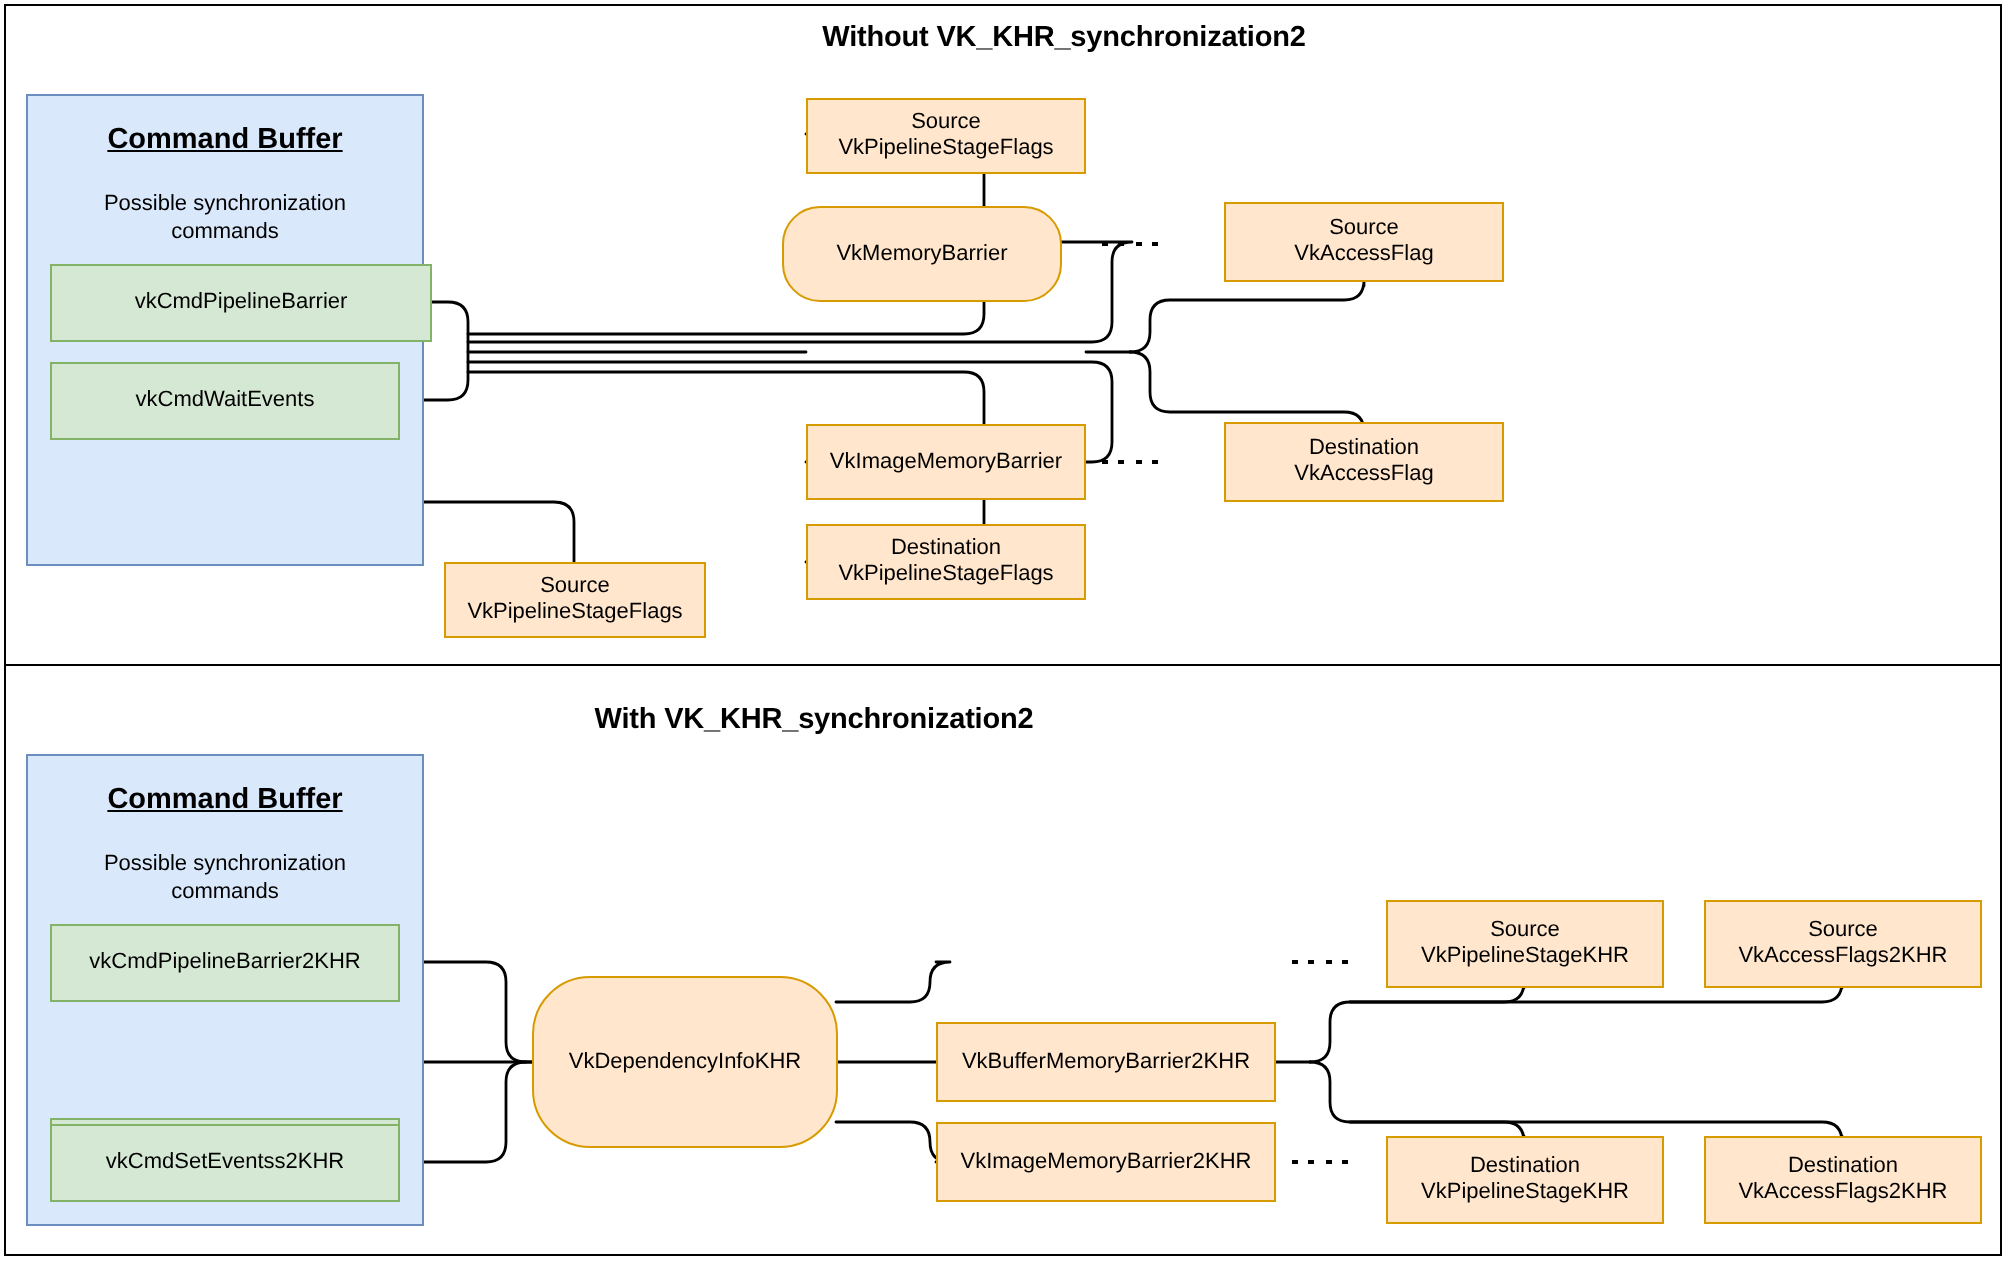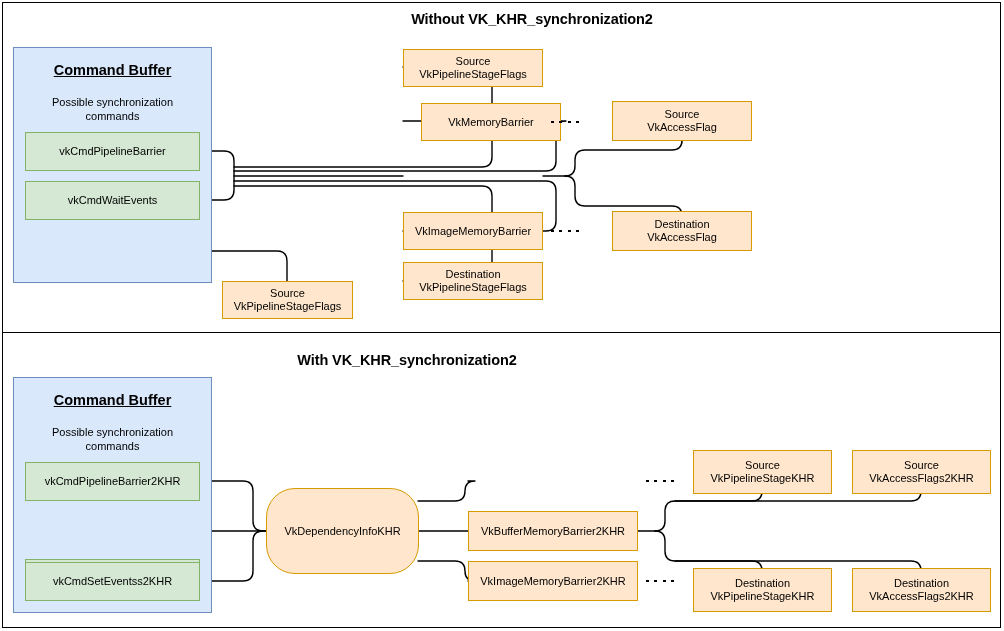--- a/index.html
+++ b/index.html
@@ -154,31 +154,31 @@
       <path d="M675,501 H911 Q921,501 921,491 V494"></path>
       <path d="M675,561 H911 Q921,561 921,571 V568"></path>
     </g>
   </svg>
 
   <div class="cmdbuf" style="left:13px;top:47px;width:199px;height:236px;">
     <div class="cmdbuf-title" style="top:14px;">Command Buffer</div>
     <div class="cmdbuf-sub" style="top:48px;">Possible synchronization</div>
     <div class="cmdbuf-sub" style="top:62px;">commands</div>
   </div>
-  <div class="node green" style="left:25px;top:132px;width:175px;height:39px;">
+  <div class="node green" style="left:25px;top:132px;width:191px;height:39px;">
     <span>vkCmdPipelineBarrier</span>
   </div>
   <div class="node green" style="left:25px;top:181px;width:175px;height:39px;">
     <span>vkCmdWaitEvents</span>
   </div>
 
   <div class="node orange" style="left:403px;top:49px;width:140px;height:38px;">
     <span><span>Source</span><br><span>VkPipelineStageFlags</span></span>
   </div>
-  <div class="node orange" style="left:421px;top:103px;width:140px;height:38px;">
+  <div class="node orange" style="left:391px;top:103px;width:140px;height:48px;border-radius:19px;">
     <span>VkMemoryBarrier</span>
   </div>
   <div class="node orange" style="left:403px;top:212px;width:140px;height:38px;">
     <span>VkImageMemoryBarrier</span>
   </div>
   <div class="node orange" style="left:403px;top:262px;width:140px;height:38px;">
     <span><span>Destination</span><br><span>VkPipelineStageFlags</span></span>
   </div>
 
   <div class="dots" style="left:551px;top:120px;width:28px;height:4px;">

